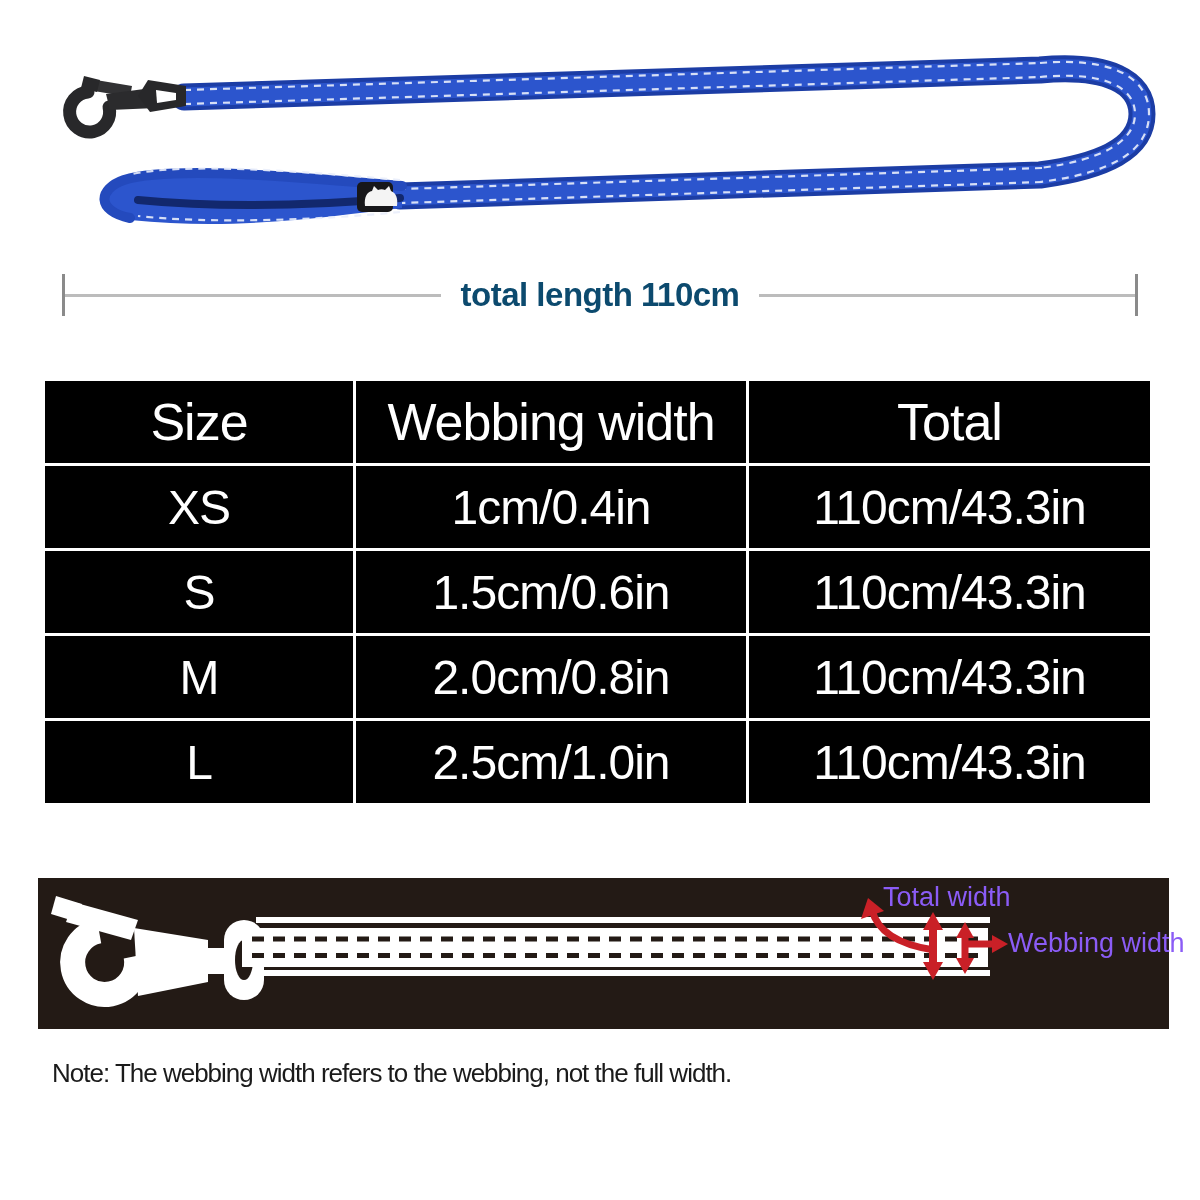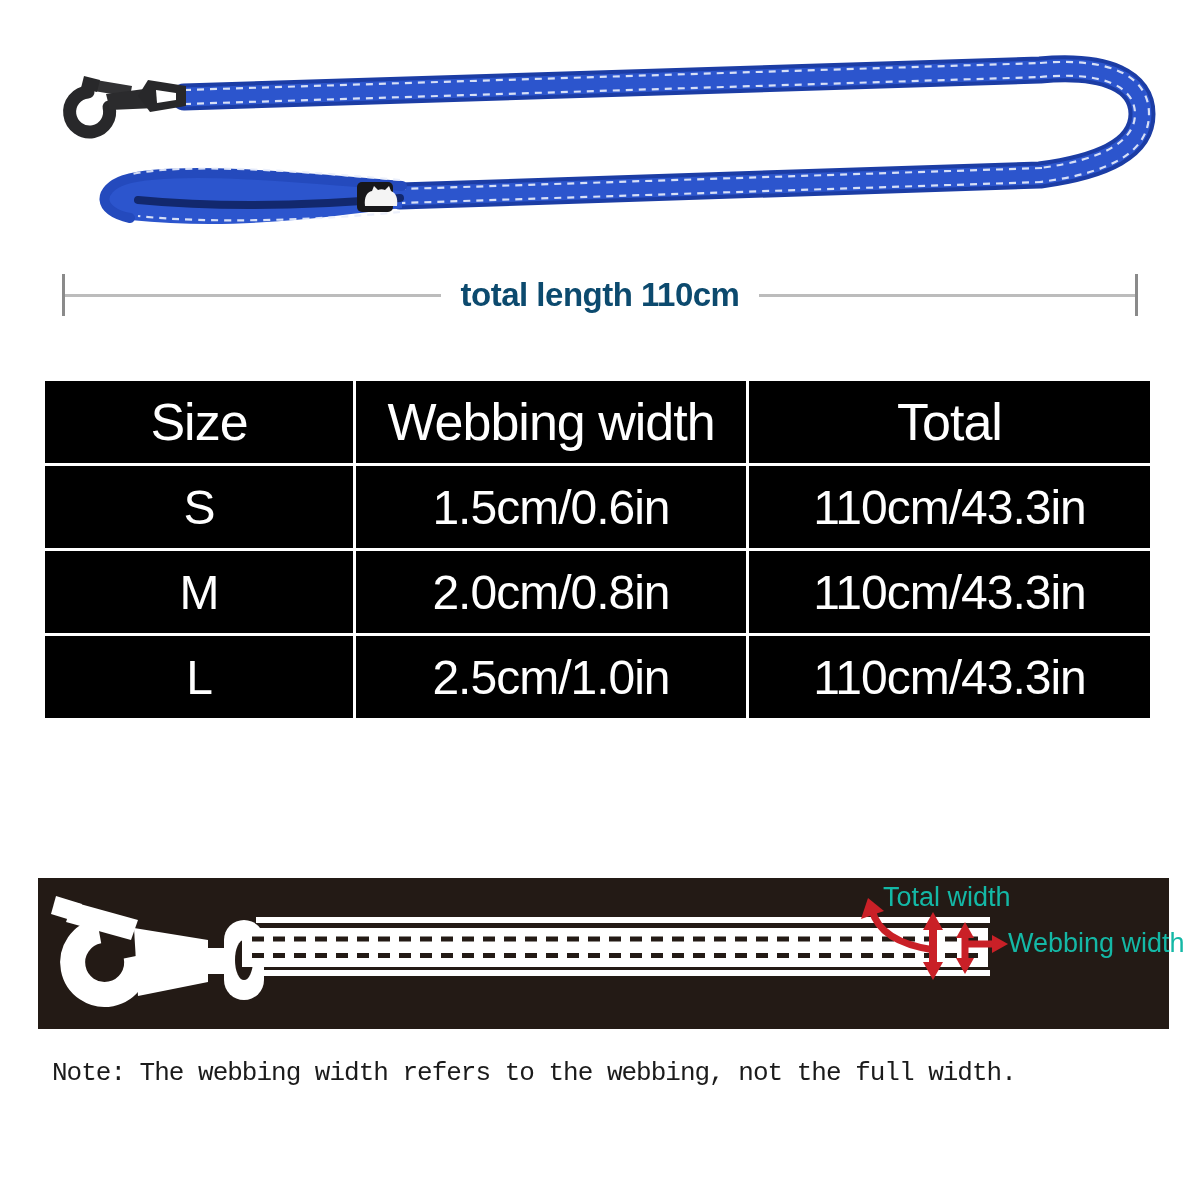--- a/index.html
+++ b/index.html
@@ -20,26 +20,26 @@
   .size-table th,.size-table td{
     background:#000;color:#fff;text-align:center;vertical-align:middle;
     border:3px solid #fff;height:82px;font-weight:400;padding:0;white-space:nowrap;
   }
   .size-table th{font-size:52px;letter-spacing:-1px;}
   .size-table td{font-size:48px;letter-spacing:-1px;}
 
   
   .banner{position:absolute;left:38px;top:878px;width:1131px;height:151px;background:#231a15;}
   .banner svg{position:absolute;left:0;top:0;width:1131px;height:151px;}
-  .banner .lbl{position:absolute;color:#14b8a6;font-size:27px;line-height:30px;white-space:nowrap;}
+  .banner .lbl{position:absolute;color:#8b5cf6;font-size:27px;line-height:30px;white-space:nowrap;}
   .banner .lbl-total{left:845px;top:4px;}
   .banner .lbl-webbing{left:970px;top:50px;}
 
   
-  .note{position:absolute;left:52px;margin:0;font-family:Liberation Mono, monospace;
+  .note{position:absolute;left:52px;margin:0;font-family:Liberation Sans, sans-serif;
         font-size:26px;letter-spacing:-1px;color:#1b1b1b;white-space:nowrap;}
   .note-1{top:1058px;}
   .note-2{top:1112px;}
 </style>
 </head>
 <body>
 
 <div class="stage">
 
   <svg class="photo-svg" viewBox="0 0 1200 260" aria-hidden="true">
@@ -99,20 +99,25 @@
       </colgroup>
     <thead>
       <tr>
         <th>Size</th>
         <th>Webbing width</th>
         <th>Total</th>
       </tr>
     </thead>
     <tbody>
       <tr>
+        <td>XS</td>
+        <td>1cm/0.4in</td>
+        <td>110cm/43.3in</td>
+      </tr>
+      <tr>
         <td>S</td>
         <td>1.5cm/0.6in</td>
         <td>110cm/43.3in</td>
       </tr>
       <tr>
         <td>M</td>
         <td>2.0cm/0.8in</td>
         <td>110cm/43.3in</td>
       </tr>
       <tr>

